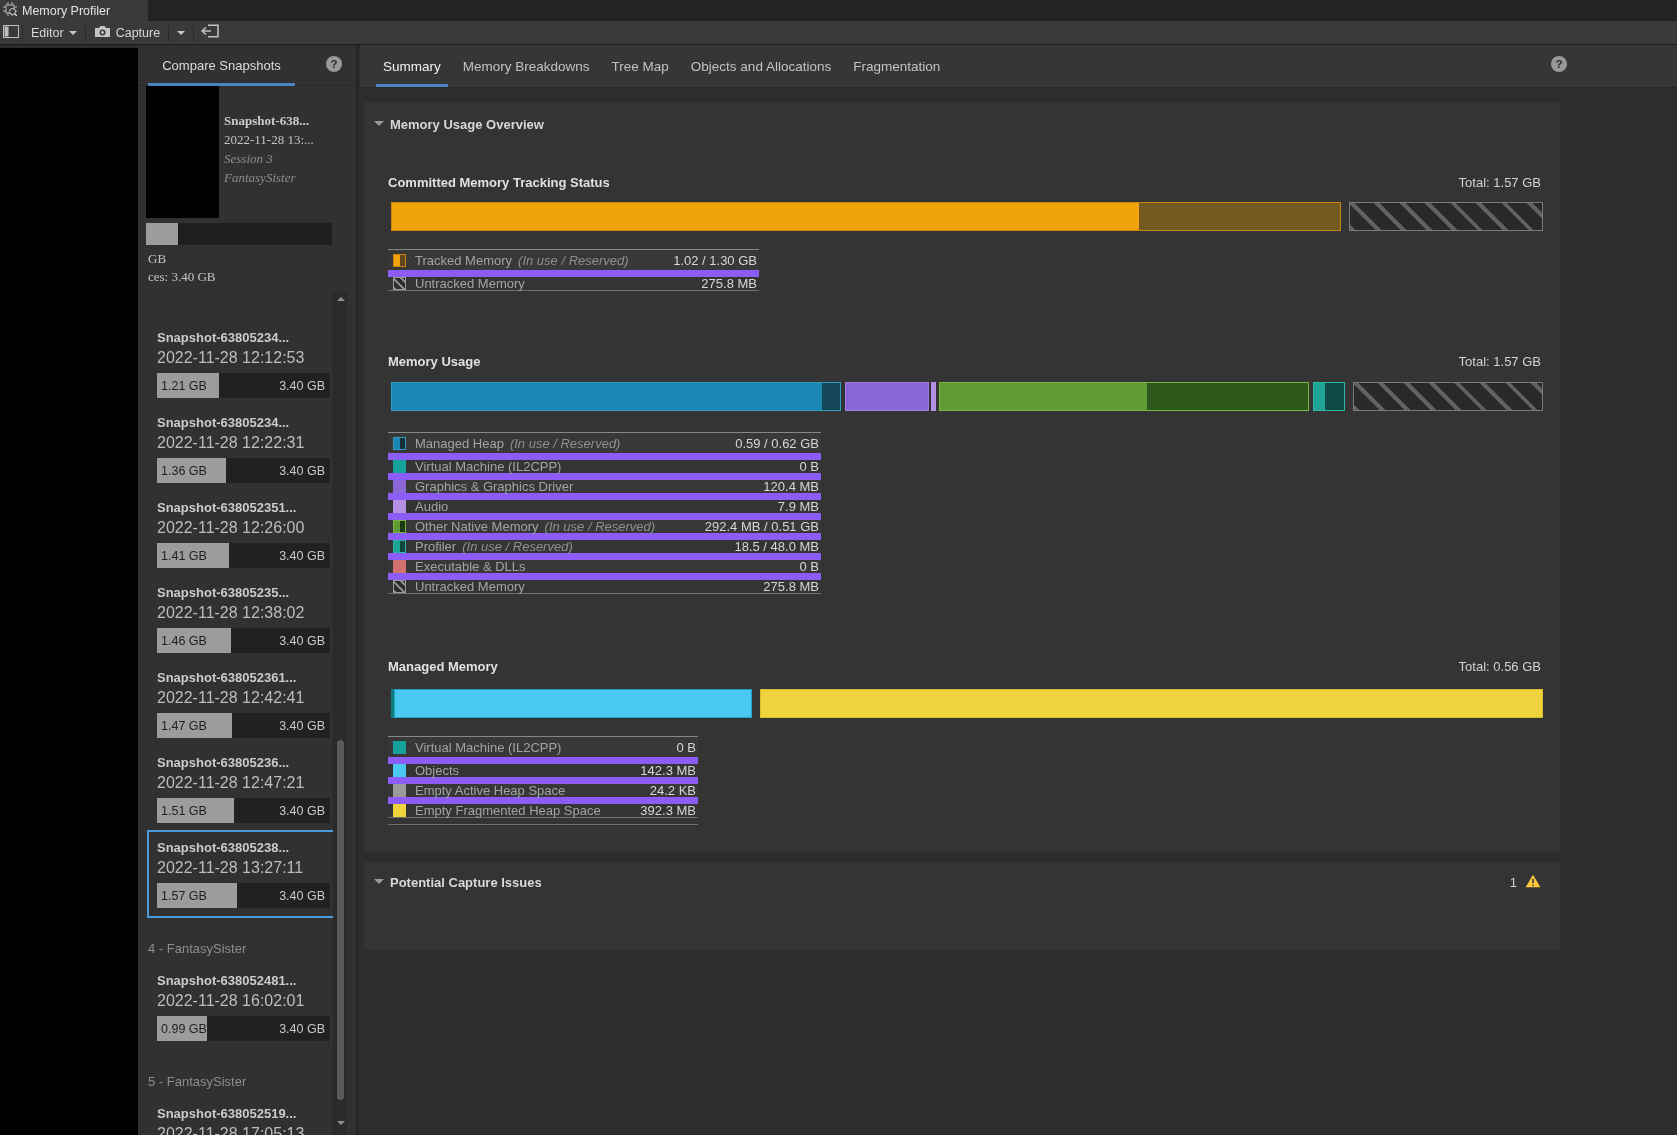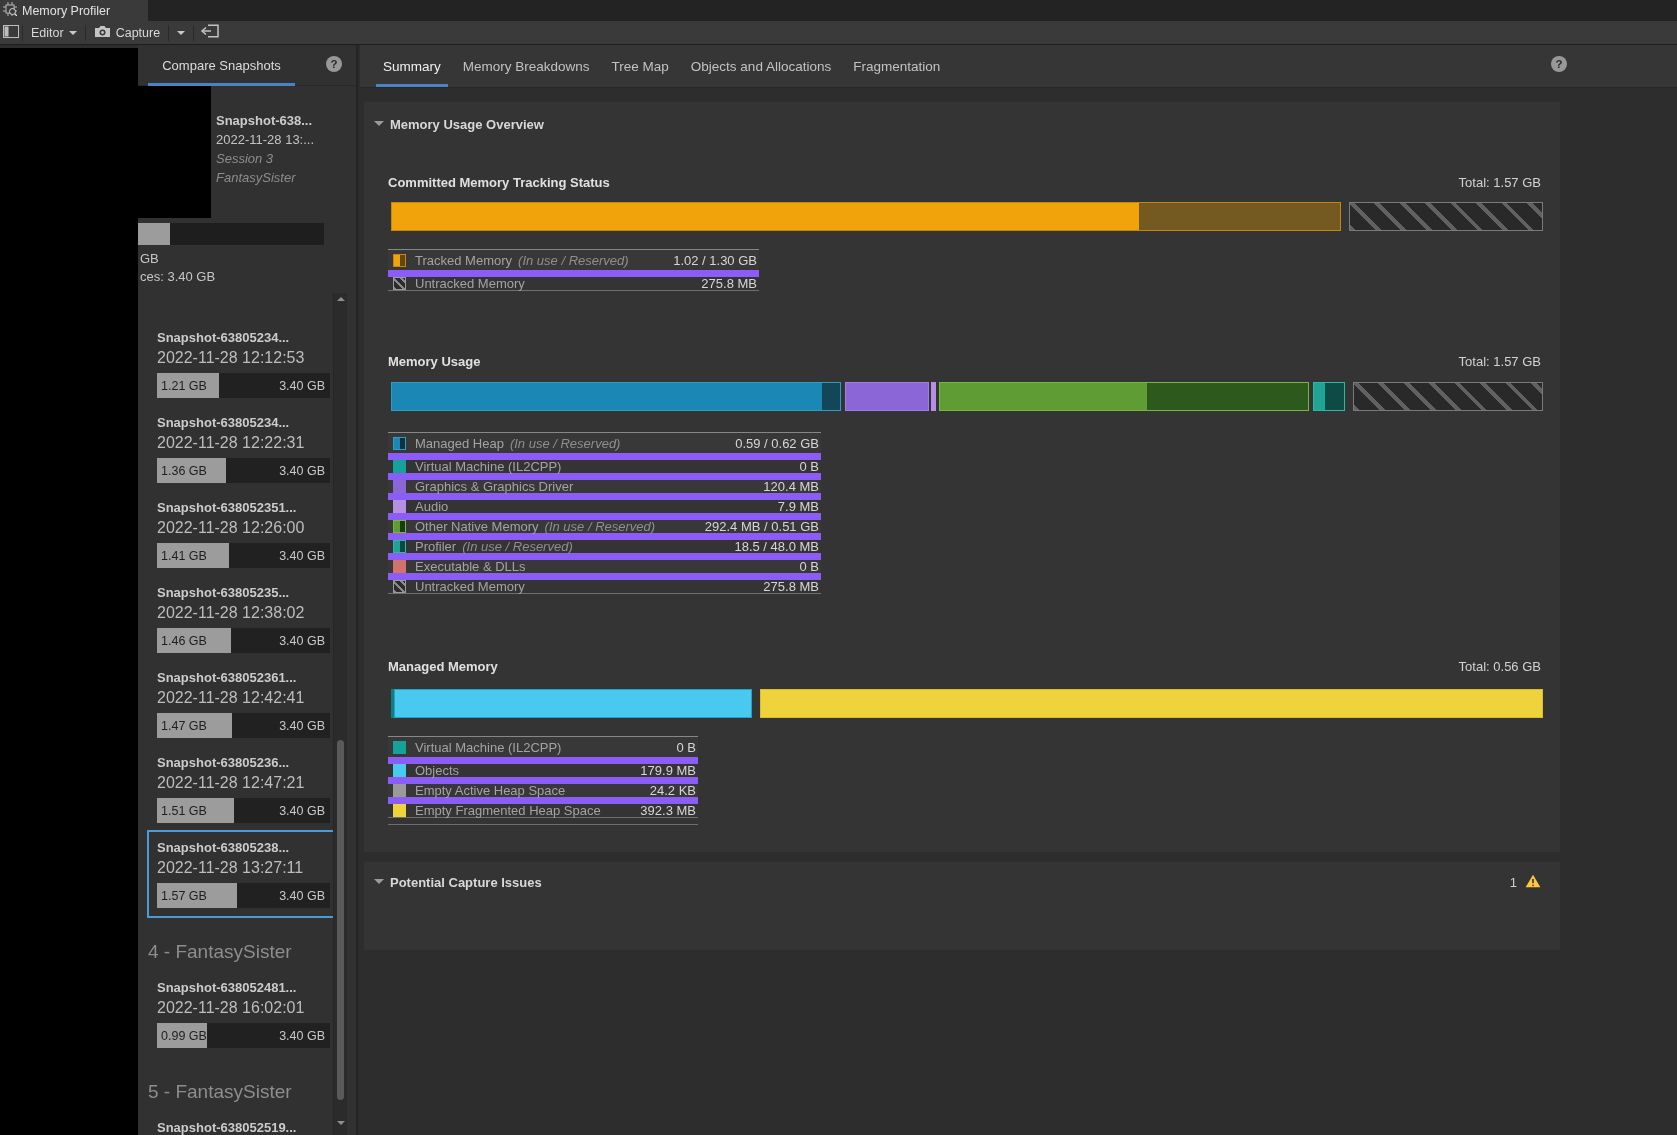--- a/index.html
+++ b/index.html
@@ -29,21 +29,21 @@
              border-right:2px solid #242424; }
   .side-tabbar { position:absolute; left:0; top:0; width:100%; height:41px; border-bottom:1px solid #282828; }
   .side-tab { position:absolute; left:10px; top:0; width:147px; height:41px; display:flex; align-items:center;
               justify-content:center; font-size:13px; color:#dcdcdc; }
   .side-tab .underline { position:absolute; left:0; bottom:0; width:100%; height:3px; background:#4b84c4; }
   .help { width:16px; height:16px; border-radius:50%; background:#989898; color:#2b2b2b; font-weight:700;
           font-size:11.5px; display:flex; align-items:center; justify-content:center; }
   .side-help { position:absolute; right:14px; top:11px; }
 
   
-  .session-card { position:absolute; left:0; top:41px; width:100%; height:210px; }
+  .session-card { position:absolute; left:8px; top:41px; width:100%; height:210px;font-family:Liberation Serif, serif; }
   .sc-text { position:absolute; left:78px; font-size:13px; line-height:19px; }
   .sc-title { top:25px; font-weight:700; color:#cccccc; }
   .sc-date  { top:44px; color:#c3c3c3; }
   .sc-session { top:63px; color:#8d8d8d; font-style:italic; }
   .sc-project { top:82px; color:#8d8d8d; font-style:italic; }
   .session-bar { position:absolute; left:0; top:137px; width:186px; height:22px; background:#1e1e1e; overflow:hidden; }
   .session-fill { position:absolute; left:0; top:0; bottom:0; background:#9c9c9c; }
   .sc-frag1 { position:absolute; left:2px; top:165px; font-size:13px; color:#c6c6c6; }
   .sc-frag2 { position:absolute; left:2px; top:183px; font-size:13px; color:#c6c6c6; }
   .preview-box { position:absolute; left:0px; top:0px; width:73px; height:132px; background:#000; }
@@ -52,21 +52,21 @@
   .snap-list { position:absolute; left:0; top:285px; width:208px; height:805px; overflow:hidden;
                display:flex; flex-direction:column; gap:17px; padding-left:19px; }
   .snap-item { width:173px; flex:0 0 auto; }
   .snap-item.selected { outline:2px solid #4d9bd6; outline-offset:8px; }
   .snap-title { font-size:13px; font-weight:700; color:#cbcbcb; white-space:nowrap; }
   .snap-date { font-size:16px; color:#bdbdbd; margin-top:4px; white-space:nowrap; }
   .snap-bar { position:relative; height:25px; background:#212121; margin-top:6px; }
   .snap-fill { position:absolute; left:0; top:0; bottom:0; background:#9c9c9c; }
   .snap-size { position:absolute; left:4px; top:50%; transform:translateY(-50%); font-size:12.5px; color:#1f1f1f; }
   .snap-total { position:absolute; right:5px; top:50%; transform:translateY(-50%); font-size:12.5px; color:#c9c9c9; }
-  .snap-group { font-size:19px; color:#8d8d8d; margin-left:-9px; margin-top:16px; flex:0 0 auto; }
+  .snap-group { font-size:13px; color:#8d8d8d; margin-left:-9px; margin-top:16px; flex:0 0 auto; }
 
   
   .side-scroll { position:absolute; left:195px; top:248px; width:14px; height:842px; background:#2b2b2b;
                  border-left:1px solid #262626; }
   .scroll-thumb { position:absolute; left:3px; top:447px; width:7px; height:360px; background:#5a5a5a; border-radius:4px; }
   .arr { position:absolute; left:3px; width:0; height:0; border:4px solid transparent; }
   .arr.up { top:4px; border-bottom-color:#8f8f8f; border-top-width:0; }
   .arr.down { bottom:10px; border-top-color:#8f8f8f; border-bottom-width:0; }
 
   
@@ -422,21 +422,21 @@
           </div>
         <div class="legend" style="top:634px; width:310px">
             <div class="lrow">
               <span class="sw" style="background: rgb(20, 162, 154);"></span>
               <span class="llabel">Virtual Machine (IL2CPP)</span>
               <span class="lvalue">0 B</span>
             </div>
             <div class="lrow">
               <span class="sw" style="background: rgb(74, 201, 240);"></span>
               <span class="llabel">Objects</span>
-              <span class="lvalue">179.9 MB</span>
+              <span class="lvalue">142.3 MB</span>
             </div>
             <div class="lrow">
               <span class="sw" style="background: rgb(154, 154, 154);"></span>
               <span class="llabel">Empty Active Heap Space</span>
               <span class="lvalue">24.2 KB</span>
             </div>
             <div class="lrow">
               <span class="sw" style="background: rgb(239, 211, 61);"></span>
               <span class="llabel">Empty Fragmented Heap Space</span>
               <span class="lvalue">392.3 MB</span>

